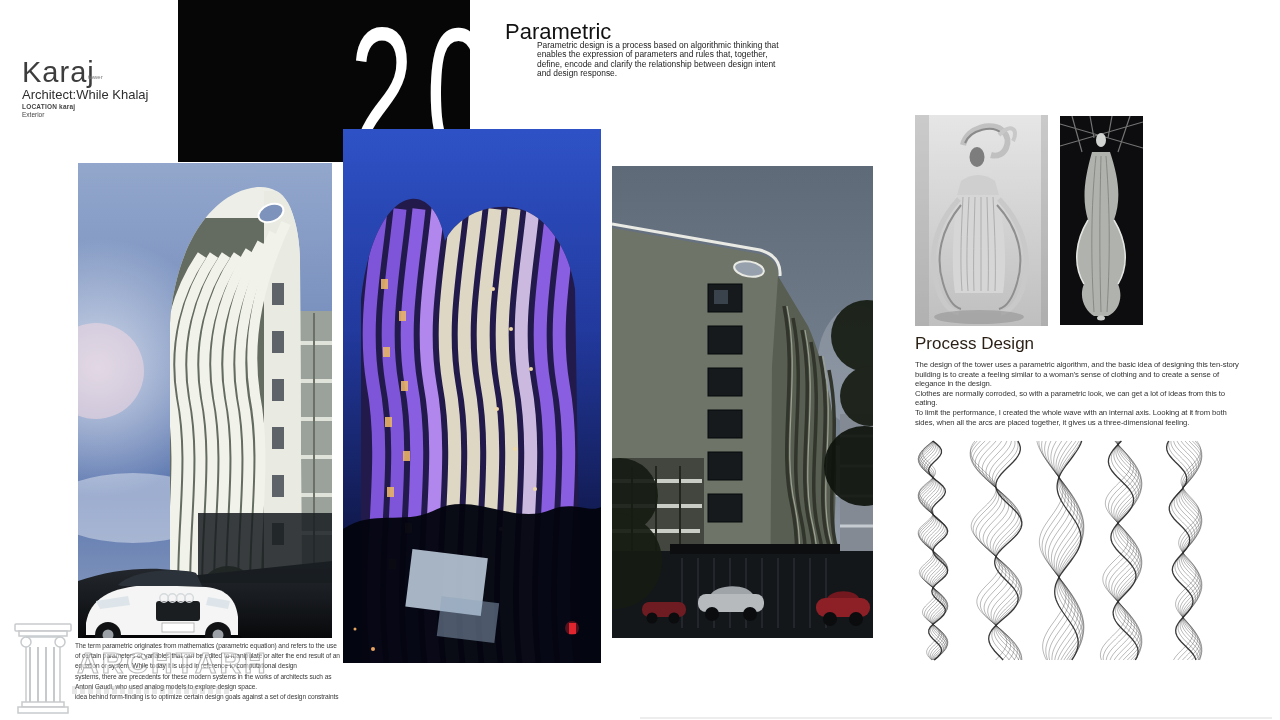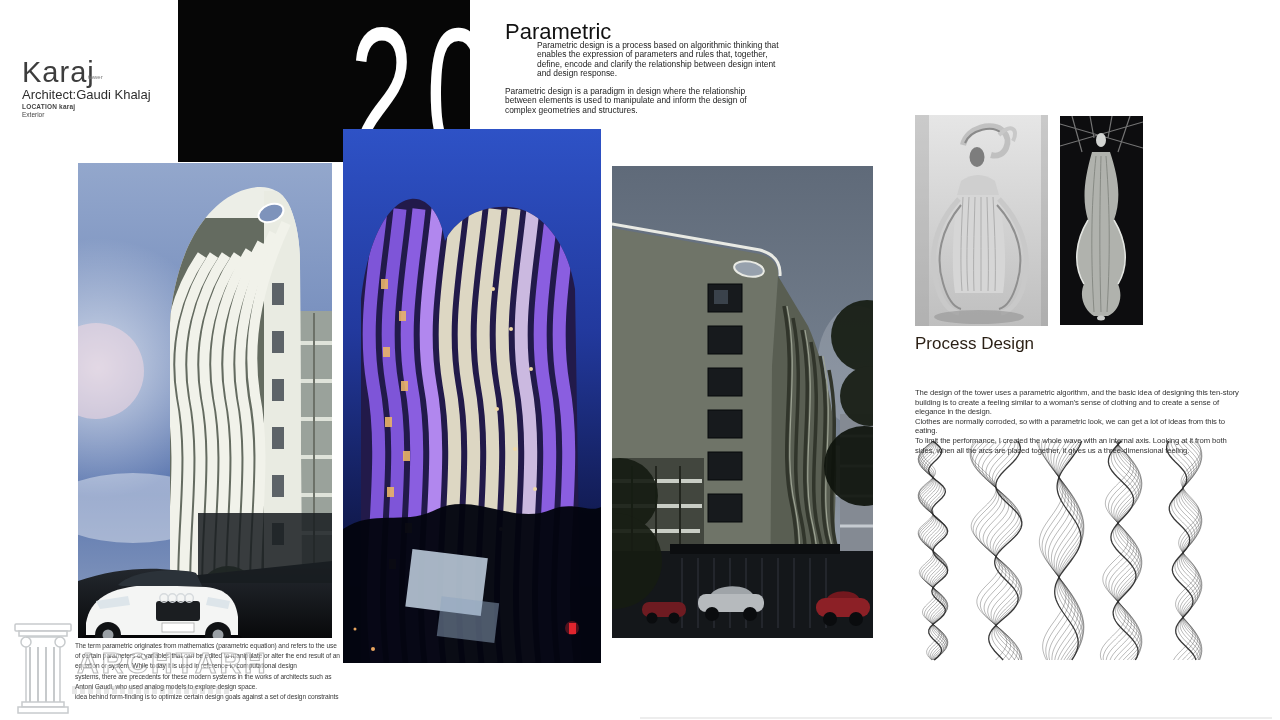--- a/index.html
+++ b/index.html
@@ -26,21 +26,21 @@
   #fashion-1{left:915px;top:115px;width:133px;height:211px;}
   #fashion-2{left:1060px;top:116px;width:83px;height:209px;}
 
   
   #parametric-heading{left:505px;top:19px;font-size:22px;color:#111;}
   #parametric-body1{left:505px;top:41px;width:290px;font-size:8.4px;line-height:9.4px;color:#222;margin-left:32px;}
   #parametric-body2{left:505px;top:87px;width:290px;font-size:8.4px;line-height:9.4px;color:#222;}
 
   
   #process-heading{left:915px;top:334px;font-size:17px;color:#2a1f14;text-align:right;}
-  #process-body{left:915px;top:360px;width:345px;font-size:7.7px;line-height:9.6px;color:#333;letter-spacing:-.1px;margin-top:28px;}
+  #process-body{left:915px;top:360px;width:345px;font-size:7.7px;line-height:9.6px;color:#333;letter-spacing:-.1px;}
 
   
   .wave{top:437px;width:58px;height:228px;z-index:2;}
   #wave-1{left:904px;} #wave-2{left:967px;} #wave-3{left:1030px;} #wave-4{left:1089px;} #wave-5{left:1154px;}
 
   
   #footnote{left:75px;top:641px;width:282px;font-size:6.6px;line-height:10.2px;color:#3a3a3a;letter-spacing:-.1px;z-index:3;}
 
   
   #watermark{left:14px;top:610px;width:290px;height:108px;z-index:4;pointer-events:none;}
@@ -51,38 +51,35 @@
                   background:repeating-linear-gradient(90deg,rgba(150,150,150,.45) 0 5px,rgba(255,255,255,.1) 5px 8px);}
   #bottom-rule{left:640px;top:717px;width:632px;height:1.5px;background:#ededed;z-index:0;}
 </style>
 </head>
 <body>
 
 <div id="poster">
 
   <div class="abs" id="title">Karaj</div>
   <div class="abs" id="title-tag">tower</div>
-  <div class="abs" id="architect">Architect:Gaudi Khalaj</div>
+  <div class="abs" id="architect">Architect:While Khalaj</div>
   <div class="abs" id="location">LOCATION karaj</div>
   <div class="abs" id="view">Exterior</div>
 
   <div class="abs" id="banner">
     <svg width="340" height="162">
       <text x="277" y="157" transform="scale(0.62 1)" font-size="186" letter-spacing="20" fill="#ffffff" font-family="Liberation Sans, sans-serif">2013</text>
     </svg>
   </div>
 
   <div class="abs" id="parametric-heading">Parametric</div>
   <div class="abs pre" id="parametric-body1">Parametric design is a process based on algorithmic thinking that
 enables the expression of parameters and rules that, together,
 define, encode and clarify the relationship between design intent
 and design response.</div>
-  <div class="abs pre" id="parametric-body2">Parametric design is a paradigm in design where the relationship
-between elements is used to manipulate and inform the design of
-complex geometries and structures.</div>
 
   <div class="abs frame" id="img-left">
     <svg viewBox="0 0 254 475" width="254" height="475">
       <defs>
         <linearGradient id="s1" x1="0" y1="0" x2="0" y2="1">
           <stop offset="0" stop-color="#93a7cc"></stop>
             <stop offset=".7" stop-color="#5d78b0"></stop>
             <stop offset="1" stop-color="#8fa0bf"></stop>
         </linearGradient>
         <radialGradient id="rg1">

